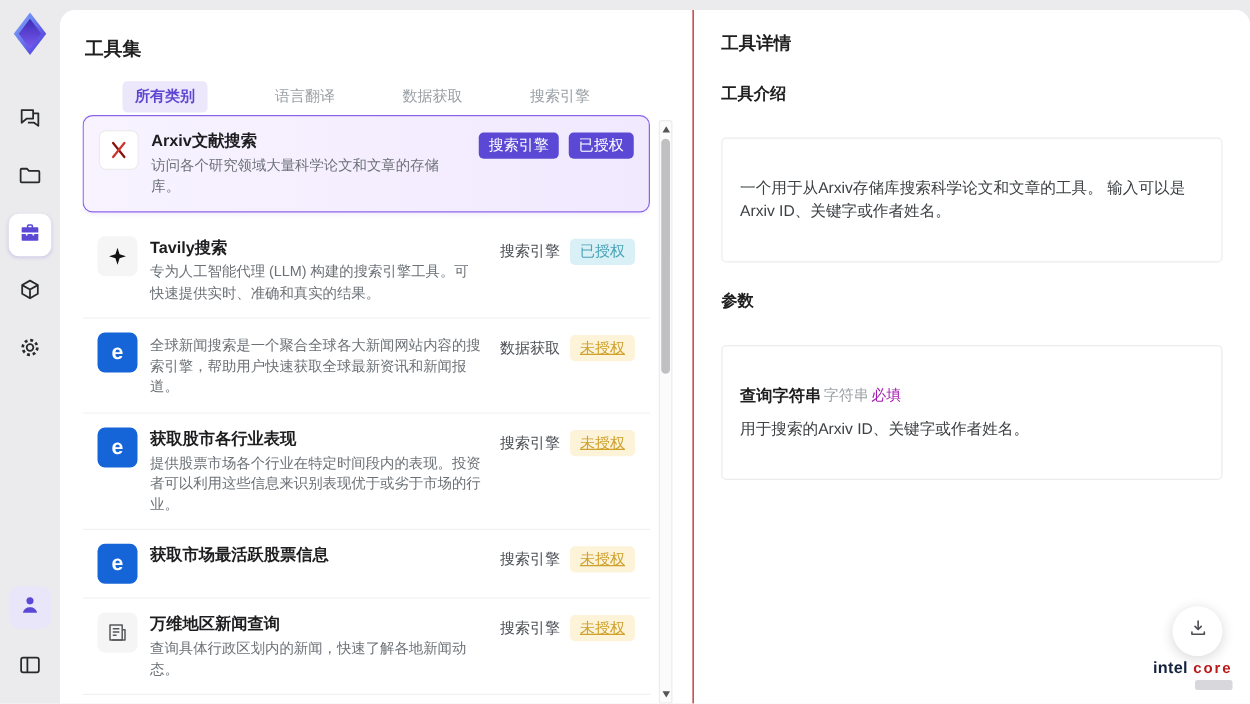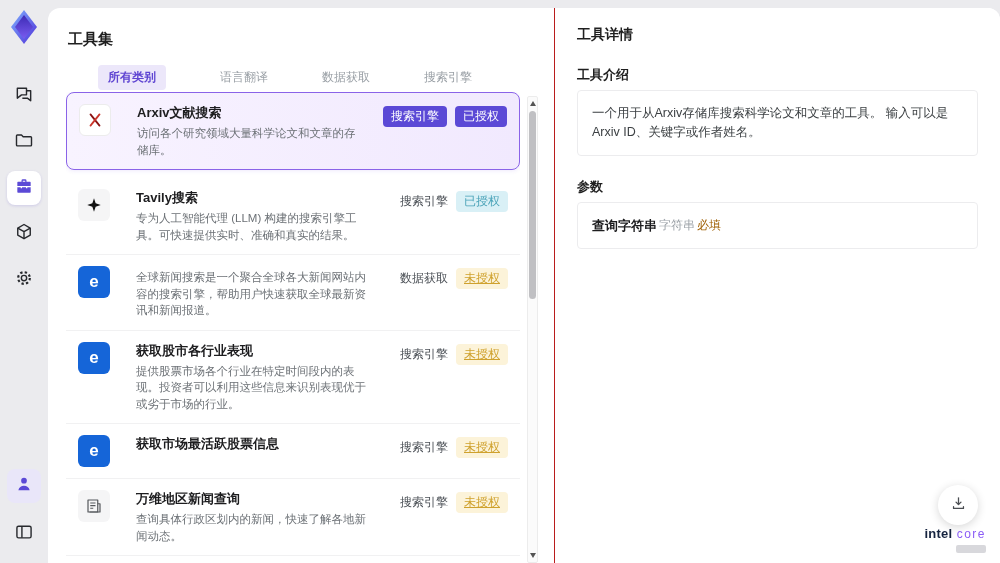--- a/index.html
+++ b/index.html
@@ -22,21 +22,21 @@
   .main { position:absolute; left:48px; top:8px; right:0; bottom:0; background:#ffffff; border-radius:12px 12px 0 0; overflow:hidden; }
 
   
   .list-panel { position:absolute; left:0; top:4px; width:498px; height:100%; }
   .lp-title { font-size:15px; font-weight:bold; margin:18px 0 0 20px; }
   .tabs { display:flex; align-items:center; gap:24px; margin:16px 0 0 20px; font-size:12px; }
   .tab { color:#9aa0a6; cursor:pointer; padding:4px 0; white-space:nowrap;margin-left:30px; }
   .tab.active { background:#ece7fa; color:#5f45d2; font-weight:bold; padding:4px 10px; border-radius:4px; }
 
   .tool-list { position:absolute; left:18px; right:26px; top:80px; bottom:0; overflow:hidden; }
-  .tool-card { display:flex; align-items:flex-start; padding:11px 12px; border-bottom:1px solid #f1f1f2; cursor:pointer; background:#fff;gap:16px; }
+  .tool-card { display:flex; align-items:flex-start; padding:11px 12px; border-bottom:1px solid #f1f1f2; cursor:pointer; background:#fff; }
   .tool-card.selected { border:1.5px solid #8a63e8; border-radius:8px; background:linear-gradient(90deg,#f8f3ff,#f1e9fe); box-shadow:0 1px 4px rgba(120,80,230,.12); margin-bottom:8px; }
   .tool-icon { width:32px; height:32px; border-radius:6px; flex:none; display:flex; align-items:center; justify-content:center; background:#ffffff; border:1px solid #ececec; }
   .tool-icon.plain { background:#f5f5f6; border:none; }
   .tool-icon.blue { background:#1565d8; border:none; color:#fff; font-weight:bold; font-size:17px; }
   .tool-icon svg { width:18px; height:18px; }
   .tool-info { flex:1; min-width:0; padding:0 10px; }
   .tool-name { font-size:13px; font-weight:bold; line-height:18px; color:#1d1d1f; }
   .tool-desc { font-size:11.5px; line-height:16.5px; color:#6c7176; margin-top:3px; max-width:265px; }
   .tool-tags { flex:none; display:flex; align-items:center; gap:8px; margin-top:2px; }
   .cat-plain { font-size:12px; color:#4c5157; white-space:nowrap; }
@@ -49,33 +49,33 @@
   .sb-track { position:absolute; right:8px; top:84px; bottom:4px; width:11px; background:#fbfbfb; border:1px solid #ececec; border-radius:2px; }
   .sb-up, .sb-down { position:absolute; left:2px; width:0; height:0; border-left:3.5px solid transparent; border-right:3.5px solid transparent; }
   .sb-up { top:4px; border-bottom:5px solid #555; }
   .sb-down { bottom:4px; border-top:5px solid #555; }
   .sb-thumb { position:absolute; left:1px; top:14px; width:7px; height:188px; background:#c0c0c3; border-radius:4px; }
 
   
   .detail-panel { position:absolute; left:506px; right:0; top:0; bottom:0; border-left:1px solid #b91c1c; padding:18px 22px; background:#fff; }
   .dp-title { font-size:14px; font-weight:bold; }
   .dp-sub { font-size:13px; font-weight:bold; margin-top:22px; }
-  .dp-box { margin-top:6px; border:1px solid #ececee; border-radius:4px; background:#fff; padding:13px 14px; font-size:12.5px; color:#3c4043; line-height:19px; }
+  .dp-box { margin-top:26px; border:1px solid #ececee; border-radius:4px; background:#fff; padding:30px 14px; font-size:12.5px; color:#3c4043; line-height:19px; }
   .param-head { display:flex; align-items:flex-end; gap:2px; }
   .param-name { font-size:13px; font-weight:bold; color:#1d1d1f; }
   .param-type { font-size:12px; color:#9aa0a6; }
-  .param-req { font-size:12px; color:#a16207; }
+  .param-req { font-size:12px; color:#a21caf; }
   .param-desc { margin-top:8px; font-size:12.5px; color:#3c4043; }
 
   
   .fab { position:absolute; right:22px; bottom:38px; width:40px; height:40px; border-radius:50%; background:#fff; box-shadow:0 2px 10px rgba(0,0,0,.16); display:flex; align-items:center; justify-content:center; cursor:pointer; }
   .fab svg { width:17px; height:17px; }
   .intel { position:absolute; right:14px; bottom:9px; text-align:right; line-height:13px; }
   .intel .t1 { font-size:13px; font-weight:bold; color:#15233f; letter-spacing:.2px; }
-  .intel .t2 { font-size:12px; font-weight:normal; color:#8b5cf6; letter-spacing:1.5px; }
+  .intel .t2 { font-size:12px; font-weight:bold; color:#b91c1c; letter-spacing:1.5px; }
   .intel .chip { display:inline-block; margin-top:1px; width:30px; height:8px; background:#d8d8dc; border-radius:2px; }
 </style>
 </head>
 <body>
 
 <div class="rail">
   <div class="logo">
     <svg viewBox="0 0 30 36" width="30" height="36">
       <defs>
         <linearGradient id="lg1" x1="0" y1="0" x2="1" y2="1">
@@ -265,20 +265,21 @@
     <div class="dp-sub">工具介绍</div>
     <div class="dp-box">一个用于从Arxiv存储库搜索科学论文和文章的工具。 输入可以是Arxiv ID、关键字或作者姓名。</div>
 
     <div class="dp-sub">参数</div>
     <div class="dp-box">
       <div class="param-head">
         <span class="param-name">查询字符串</span>
         <span class="param-type">字符串</span>
         <span class="param-req">必填</span>
       </div>
+      <div class="param-desc">用于搜索的Arxiv ID、关键字或作者姓名。</div>
     </div>
   </div>
 </div>
 
 <div class="fab">
   <span>
     <svg viewBox="0 0 24 24" fill="none" stroke="#4a4d52" stroke-width="1.8" stroke-linecap="round" stroke-linejoin="round">
       <path d="M12 4v9"></path>
         <path d="M8.5 10L12 13.5 15.5 10"></path>
         <path d="M5 16.5V19h14v-2.5"></path>

